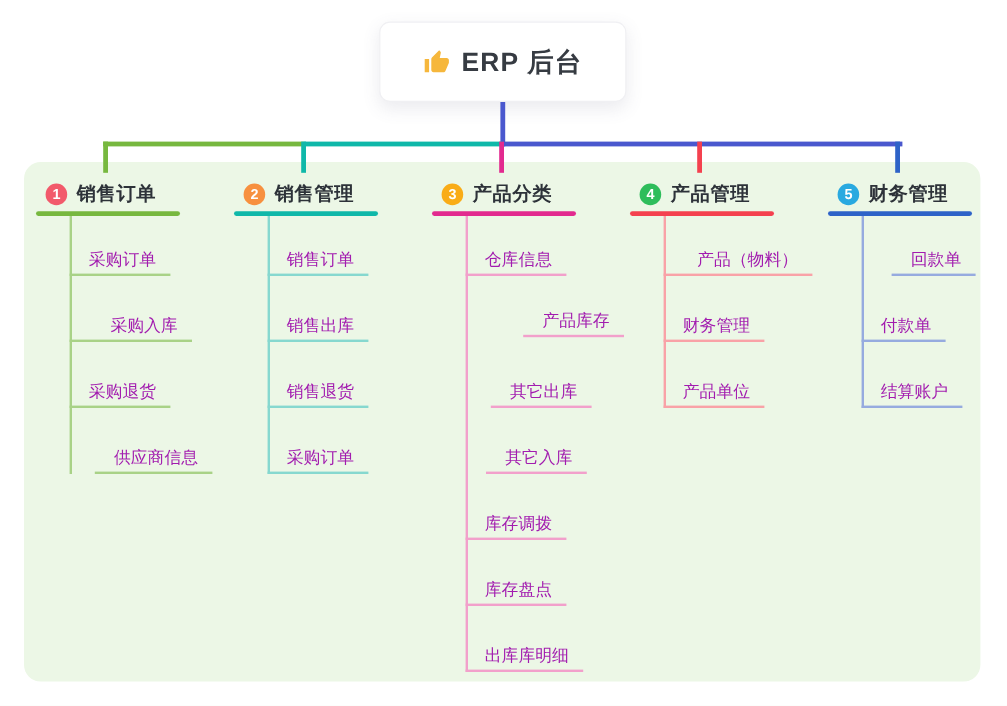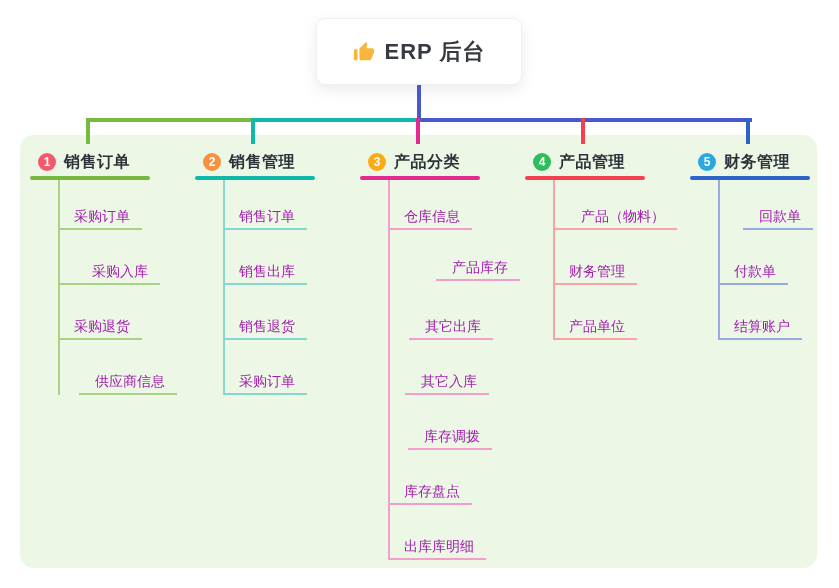--- a/index.html
+++ b/index.html
@@ -96,21 +96,21 @@
       <div class="branch-header" style="left: 368px;">
         <span class="badge" style="background: rgb(249, 172, 23);">3</span>
         <span class="branch-label">产品分类</span>
       </div>
       <div class="branch-underline" style="left: 360px; background: rgb(226, 42, 143);"></div>
       <div class="item-vline" style="left: 388px; height: 380px; background: rgb(242, 160, 203);"></div>
       <div class="item-node" style="left: 388px; top: 204px; border-bottom-color: rgb(242, 160, 203); text-align: center;">仓库信息</div>
       <div class="item-node" style="left: 388px; top: 255px; border-bottom-color: rgb(242, 160, 203); margin-left: 48px;">产品库存</div>
       <div class="item-node" style="left: 409px; top: 314px; border-bottom-color: rgb(242, 160, 203);">其它出库</div>
       <div class="item-node" style="left: 388px; top: 369px; border-bottom-color: rgb(242, 160, 203); margin-left: 17px;">其它入库</div>
-      <div class="item-node" style="left: 408px; top: 424px; border-bottom-color: rgb(242, 160, 203);">库存调拨</div>
+      <div class="item-node" style="left: 388px; top: 424px; border-bottom-color: rgb(242, 160, 203);">库存调拨</div>
       <div class="item-node" style="left: 388px; top: 479px; border-bottom-color: rgb(242, 160, 203);">库存盘点</div>
       <div class="item-node" style="left: 388px; top: 534px; border-bottom-color: rgb(242, 160, 203);">出库库明细</div>
       <div class="branch-header" style="left: 533px;">
         <span class="badge" style="background: rgb(46, 189, 91);">4</span>
         <span class="branch-label">产品管理</span>
       </div>
       <div class="branch-underline" style="left: 525px; background: rgb(244, 65, 79);"></div>
       <div class="item-vline" style="left: 553px; height: 160px; background: rgb(249, 162, 167);"></div>
       <div class="item-node" style="left: 553px; top: 204px; border-bottom-color: rgb(249, 162, 167); padding-left: 28px;">产品（物料）</div>
       <div class="item-node" style="left: 553px; top: 259px; border-bottom-color: rgb(249, 162, 167);">财务管理</div>

